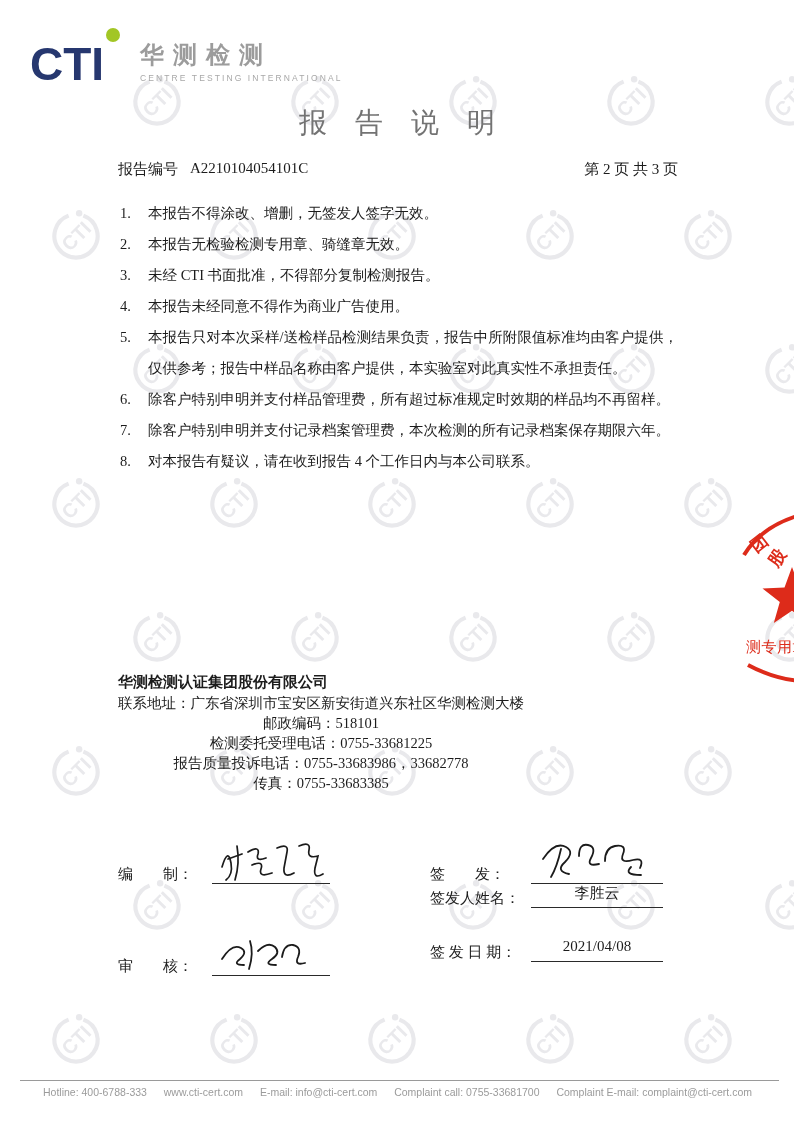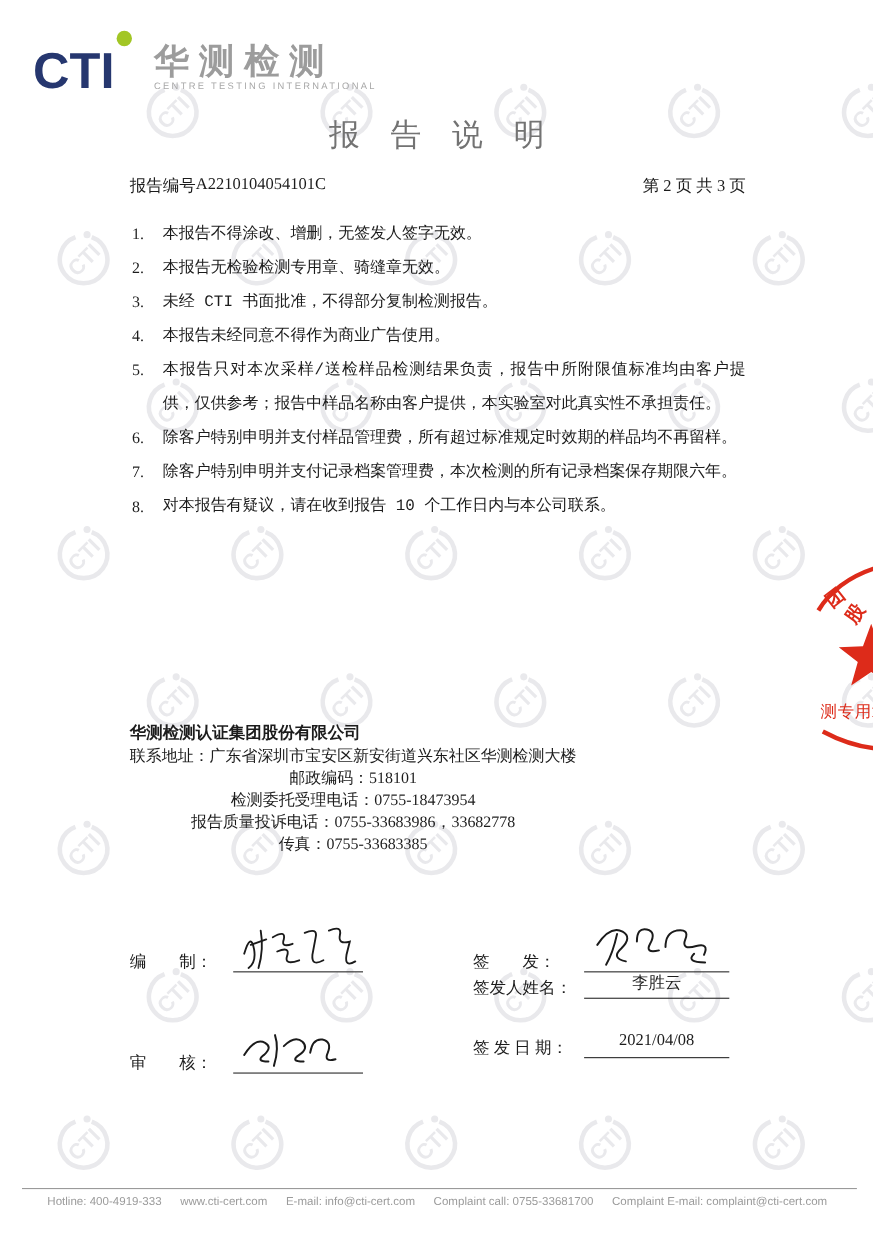--- a/index.html
+++ b/index.html
@@ -16,44 +16,44 @@
   .logo-mark { position:relative; width:92px; height:60px; }
   .logo-cti {
     position:absolute; left:0; bottom:0;
     font-family:"Liberation Sans","DejaVu Sans",sans-serif;
     font-weight:900; font-size:46px; line-height:44px; letter-spacing:0px; color:#26376f;
   }
   .logo-dot { position:absolute; right:2px; top:2px; width:14px; height:14px; border-radius:50%; background:#a2c625; }
   .logo-cn-wrap { margin-left:18px; padding-top:14px; }
   .logo-cn {
     font-family:"Liberation Sans","DejaVu Sans",sans-serif;
-    font-size:32px; line-height:30px; letter-spacing:9px; color:#9c9c9c; font-weight:600;
+    font-size:24px; line-height:30px; letter-spacing:9px; color:#9c9c9c; font-weight:600;
   }
   .logo-en {
     font-family:"Liberation Sans","DejaVu Sans",sans-serif;
     font-size:8.5px; letter-spacing:2.1px; color:#a8a8a8; margin-top:3px; white-space:nowrap;
   }
   
   .doc-title {
     position:absolute; left:0; top:104px; width:100%; text-align:center;
     font-size:28px; color:#737373; z-index:2; font-weight:400;
   }
   .meta-row {
     position:absolute; left:118px; right:116px; top:160px;
     display:flex; justify-content:space-between; align-items:baseline;
     font-size:15px; z-index:2;
   }
-  .meta-left { display:flex; gap:0; }
+  .meta-left { display:flex; gap:12px; }
   
   .notes { position:absolute; left:120px; top:198px; width:560px; list-style:none; z-index:2; }
   .notes li { display:flex; line-height:31px; font-size:14.5px; }
   .notes .num { width:28px; flex:0 0 28px; }
-  .notes .txt { width:530px; text-align:justify;font-family:Liberation Mono, monospace; }
-  
-  .company { position:absolute; left:118px; top:657px; z-index:2; font-size:14.5px; }
+  .notes .txt { width:530px; text-align:justify; }
+  
+  .company { position:absolute; left:118px; top:672px; z-index:2; font-size:14.5px; }
   .company .cname { font-weight:bold; font-size:15px; line-height:21px; }
   .company .cline { line-height:20px;text-align:center; }
   
   .cell { position:absolute; display:flex; align-items:flex-end; z-index:2; font-size:15px;font-family:Liberation Serif, serif; }
   .cell .lbl { white-space:pre; }
   .cell .line { border-bottom:1px solid #2a2a2a; position:relative; text-align:center; }
   .cell .line .val { display:block; padding-bottom:2px; font-size:15px; }
   .cell .sig { position:absolute; left:2px; bottom:0px; overflow:visible; }
   .lbl-left { width:94px; }
   .lbl-right { width:101px; }
@@ -177,30 +177,30 @@
       <li>
         <span class="num">6.</span>
         <span class="txt">除客户特别申明并支付样品管理费，所有超过标准规定时效期的样品均不再留样。</span>
       </li>
       <li>
         <span class="num">7.</span>
         <span class="txt">除客户特别申明并支付记录档案管理费，本次检测的所有记录档案保存期限六年。</span>
       </li>
       <li>
         <span class="num">8.</span>
-        <span class="txt">对本报告有疑议，请在收到报告 10 个工作日内与本公司联系。</span>
+        <span class="txt">对本报告有疑议，请在收到报告 4 个工作日内与本公司联系。</span>
       </li>
     </ol>
 
   <div class="company">
     <div class="cname">华测检测认证集团股份有限公司</div>
     <div id="company-lines">
         <div class="cline">联系地址：广东省深圳市宝安区新安街道兴东社区华测检测大楼</div>
         <div class="cline">邮政编码：518101</div>
-        <div class="cline">检测委托受理电话：0755-18473954</div>
+        <div class="cline">检测委托受理电话：0755-33681225</div>
         <div class="cline">报告质量投诉电话：0755-33683986，33682778</div>
         <div class="cline">传真：0755-33683385</div>
       </div>
   </div>
 
   <div class="cell" style="left:118px; top:840px;">
     <span class="lbl lbl-left">编　　制：</span>
     <span class="line line-left">
       <svg class="sig" width="112" height="44" viewBox="0 0 112 44">
         <g fill="none" stroke="#1b1b1b" stroke-width="1.7" stroke-linecap="round">
@@ -267,20 +267,20 @@
     <g fill="#dd2b1a" font-size="17" font-weight="bold">
       <text transform="translate(22,48) rotate(-38)">团</text>
       <text transform="translate(43,63) rotate(-55)">股</text>
     </g>
     <polygon points="58,62 65.5,82.6 87.5,83.4 70.2,96.9 76.2,118.1 58,105.8 39.8,118.1 45.8,96.9 28.5,83.4 50.5,82.6" fill="#dd2b1a"></polygon>
     <text x="12" y="147" font-size="15" fill="#dd2b1a" letter-spacing="0.5">测专用章</text>
   </svg>
 
   <div class="footer-rule"></div>
   <div class="footer-row" id="footer-row">
-      <span>Hotline: 400-4919-333</span>
+      <span>Hotline: 400-6788-333</span>
       <span>www.cti-cert.com</span>
       <span>E-mail: info@cti-cert.com</span>
       <span>Complaint call: 0755-33681700</span>
       <span>Complaint E-mail: complaint@cti-cert.com</span>
     </div>
 
 </div>
 
 </body></html>

